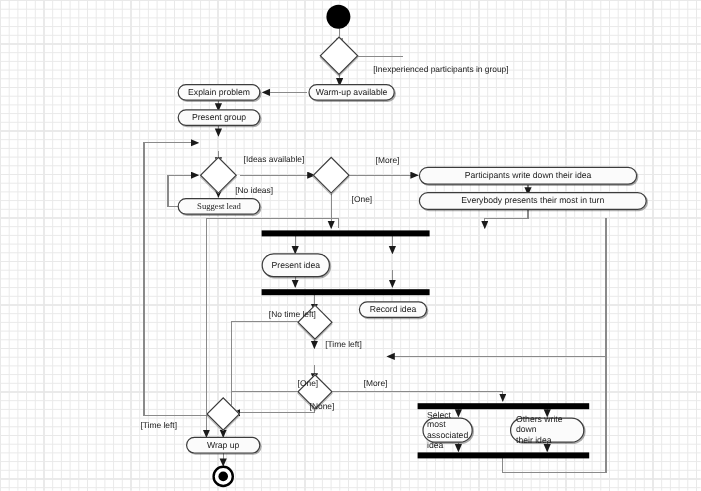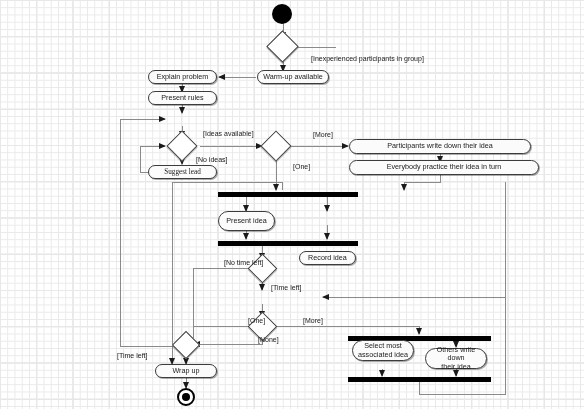--- a/index.html
+++ b/index.html
@@ -44,21 +44,20 @@
   .action {
     border: 1px solid #3c3c3c;
     border-radius: 999px;
     background: #fbfbfb;
     color: #1a1a1a;
     font-size: 7.2px;
     line-height: 8.4px;
     display: flex;
     align-items: center;
     justify-content: center;
-    text-align: center;
     padding: 0 4px;
     box-shadow: 1px 1px 0 rgba(0,0,0,0.32);
     white-space: pre-line;
   }
   .decision {
     background: #ffffff;
     border: 1px solid #3c3c3c;
     transform: rotate(45deg);
     box-shadow: 1px 1px 0 rgba(0,0,0,0.26);
   }
@@ -175,49 +174,49 @@
   <div id="node-layer">
 
     <div class="node initial" style="left:272px; top:4px; width:20px; height:20px;"></div>
 
     <div class="node decision" style="left:271px; top:35px; width:23px; height:23px;"></div>
 
     <div class="node action" style="left:257px; top:70px; width:72px; height:14px;">Warm-up available</div>
 
     <div class="node action" style="left:148px; top:70px; width:69px; height:14px;">Explain problem</div>
 
-    <div class="node action" style="left:148px; top:91px; width:69px; height:14px;">Present rules</div>
+    <div class="node action" style="left:148px; top:91px; width:69px; height:14px;">Present group</div>
 
 
     <div class="node decision" style="left:171px; top:135px; width:22px; height:22px;"></div>
 
     <div class="node action" style="left:148px; top:165px; width:69px; height:14px;font-family:Liberation Serif, serif;">Suggest lead</div>
 
     <div class="node decision" style="left:265px; top:135px; width:22px; height:22px;"></div>
 
     <div class="node action" style="left:349px; top:139px; width:182px; height:15px;">Participants write down their idea</div>
 
-    <div class="node action" style="left:349px; top:160px; width:190px; height:15px;">Everybody practice their idea in turn</div>
+    <div class="node action" style="left:349px; top:160px; width:190px; height:15px;">Everybody presents their most in turn</div>
 
     <div class="node bar" style="left:218px; top:192px; width:140px; height:5px;"></div>
 
     <div class="node action" style="left:218px; top:211px; width:57px; height:20px;">Present idea</div>
 
     <div class="node action" style="left:299px; top:211px; width:57px; height:14px;margin-top:40px;">Record idea</div>
 
     <div class="node bar" style="left:218px; top:241px; width:140px; height:5px;"></div>
 
     <div class="node decision" style="left:252px; top:258px; width:21px; height:21px;"></div>
 
 
     <div class="node decision" style="left:252px; top:316px; width:21px; height:21px;"></div>
 
     <div class="node bar" style="left:348px; top:336px; width:143px; height:5px;"></div>
 
-    <div class="node action" style="left:352px; top:340px; width:62px; height:21px;">Select most
+    <div class="node action" style="left:352px; top:348px; width:42px; height:21px;">Select most
 associated idea</div>
 
     <div class="node action" style="left:425px; top:348px; width:62px; height:21px;">Others write down
 their idea</div>
 
     <div class="node bar" style="left:348px; top:377px; width:143px; height:5px;"></div>
 
     <div class="node decision" style="left:176px; top:335px; width:20px; height:20px;"></div>
 
     <div class="node action" style="left:155px; top:364px; width:62px; height:14px;">Wrap up</div>

